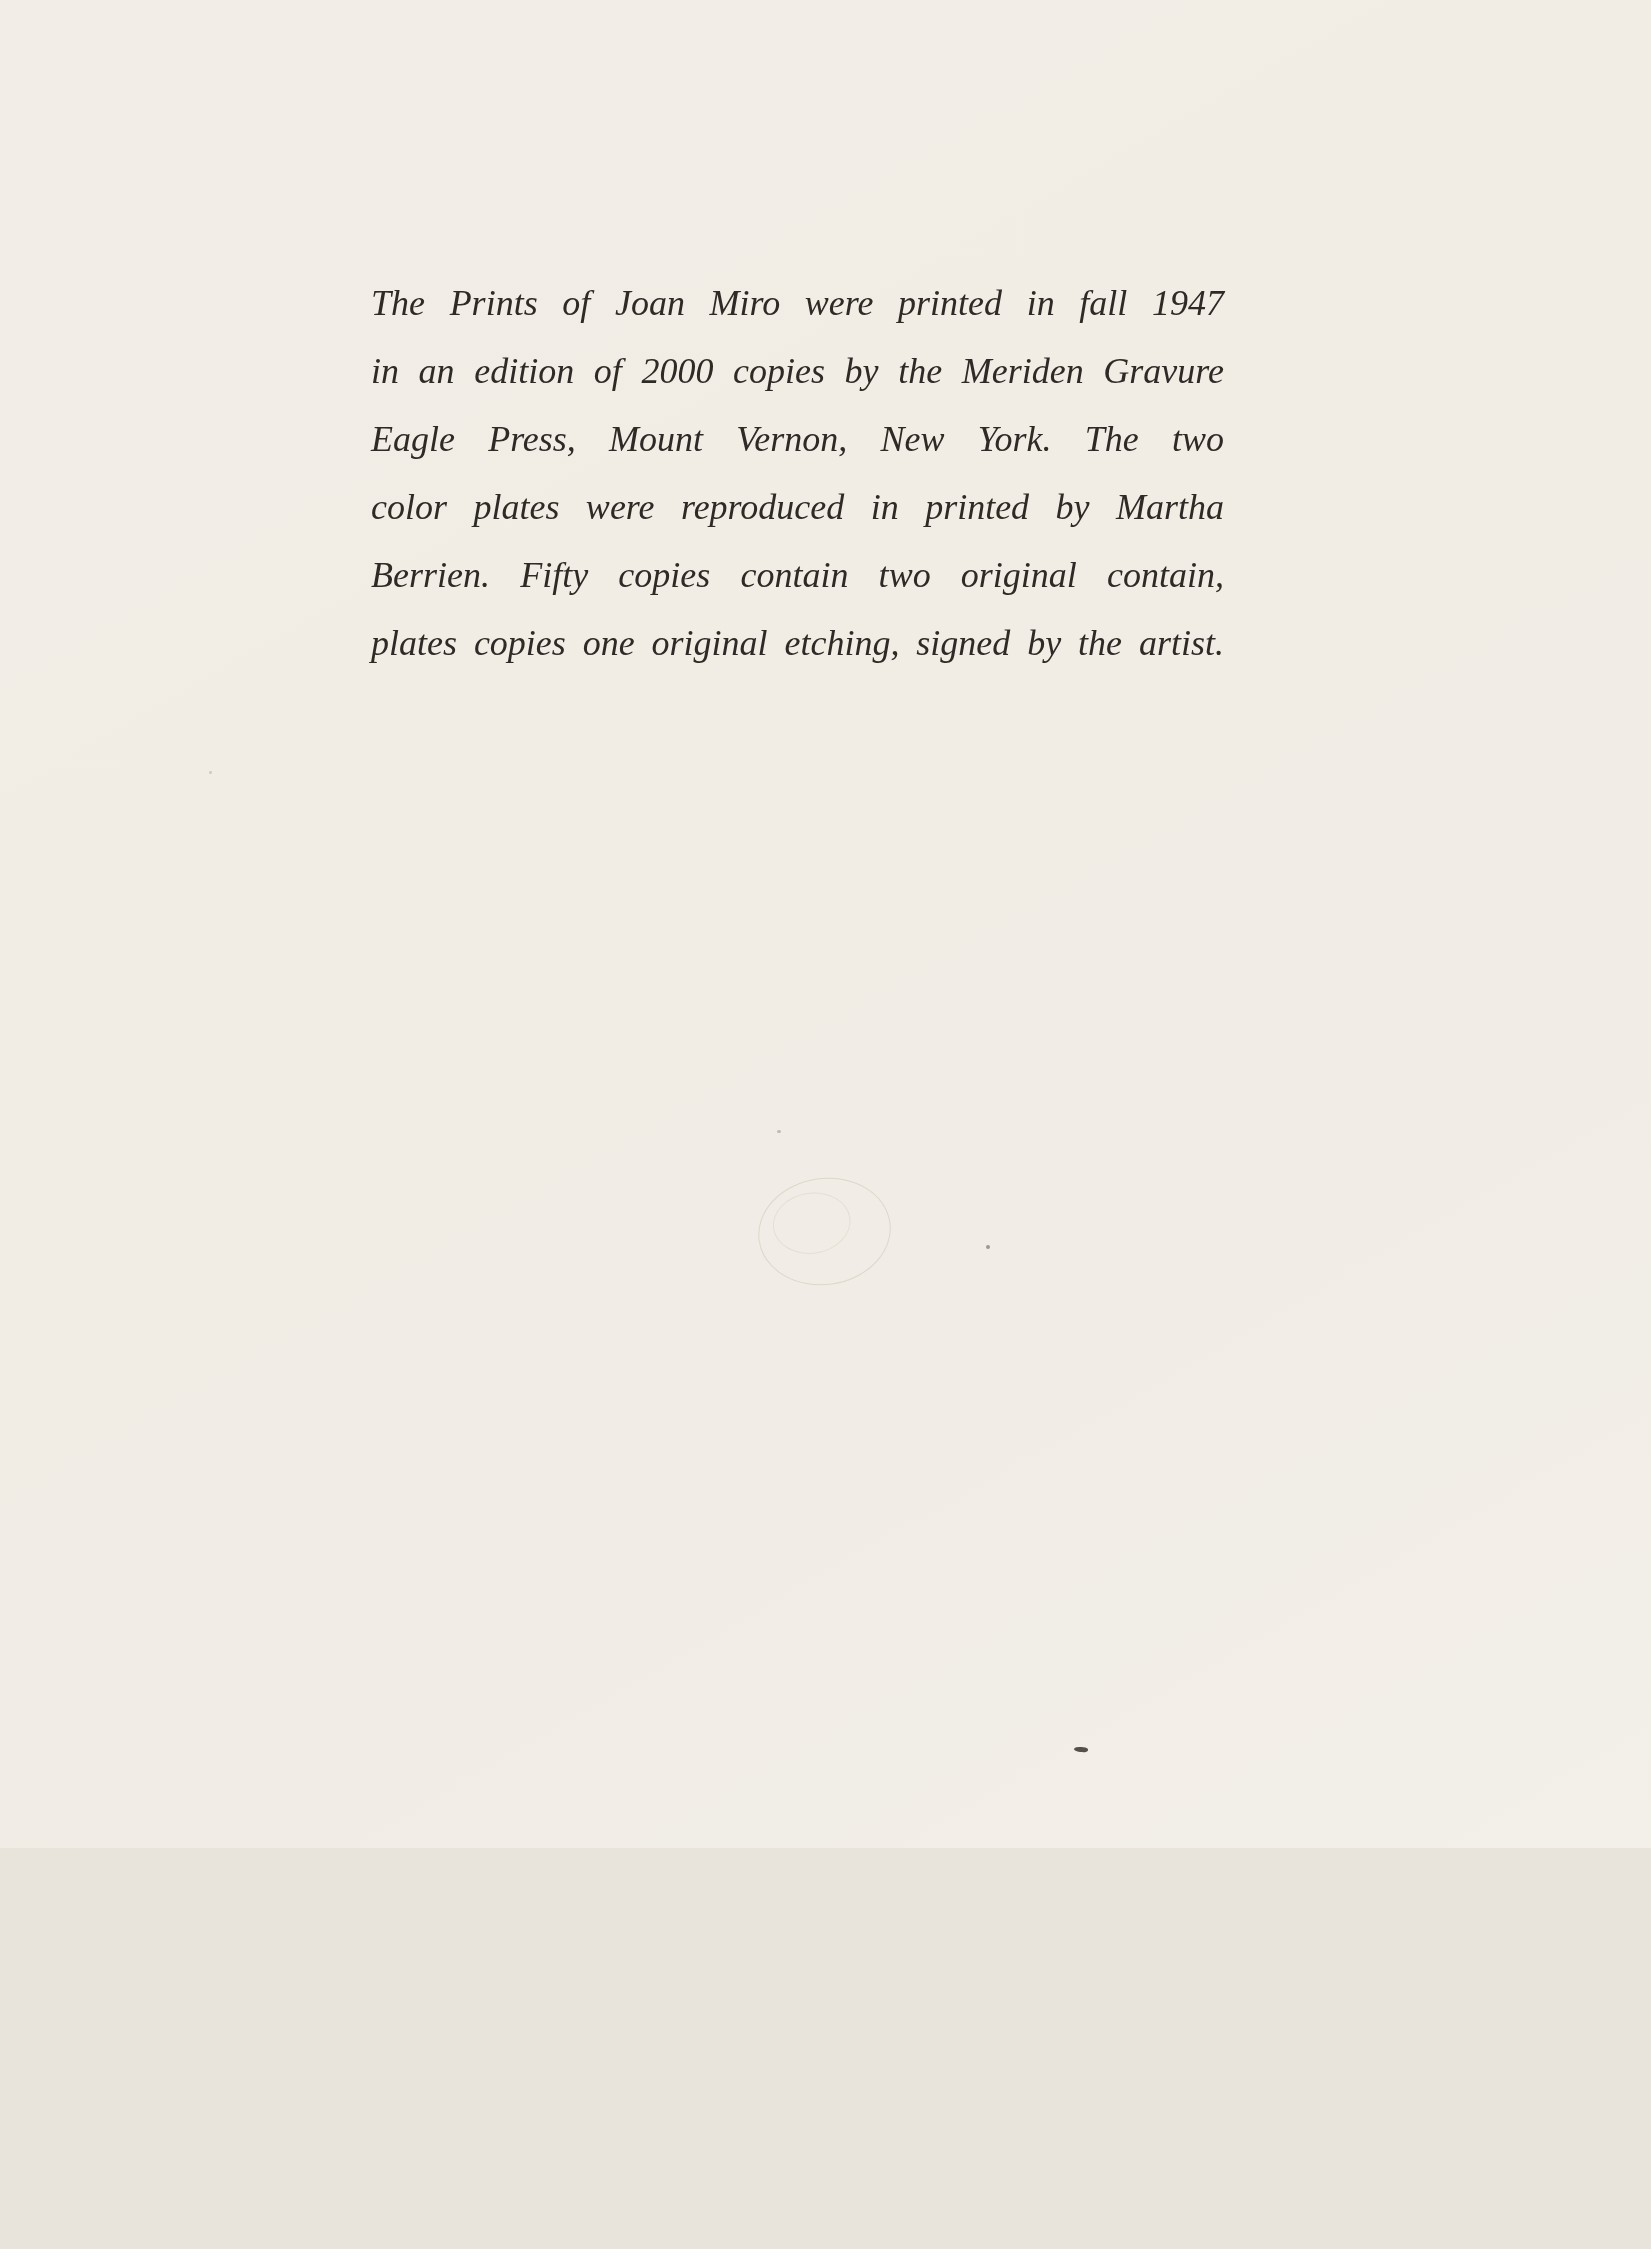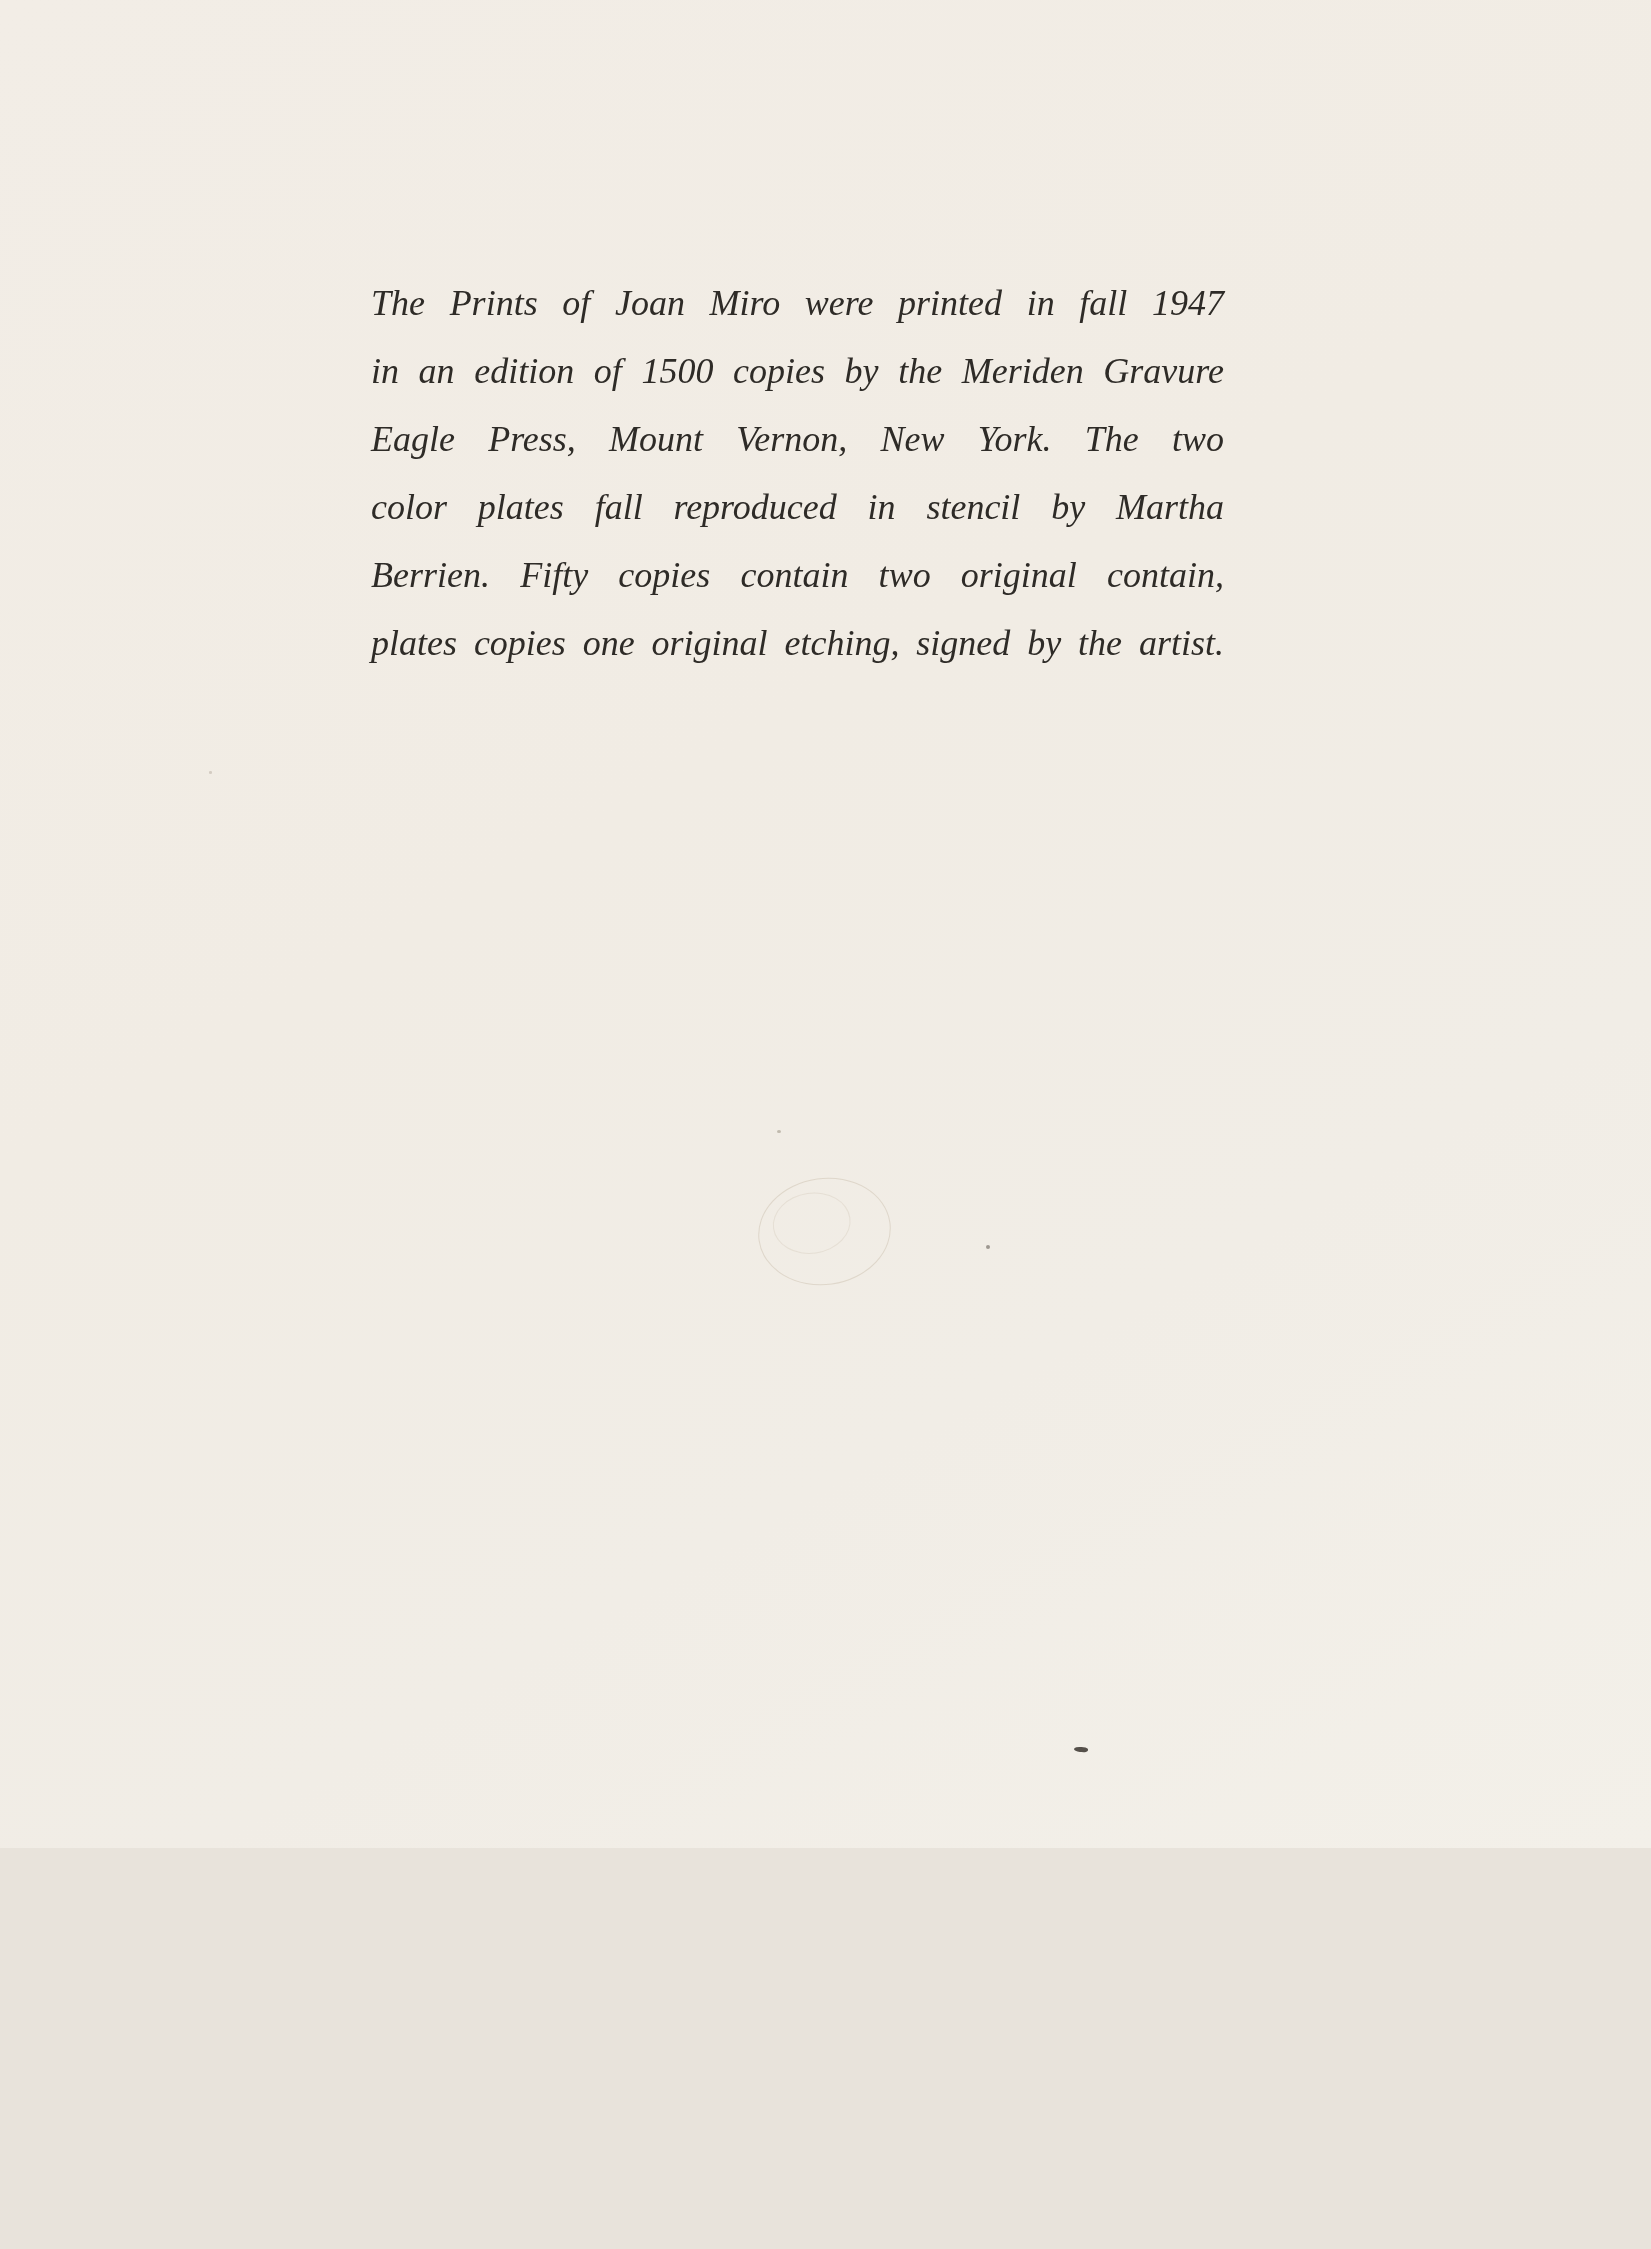--- a/index.html
+++ b/index.html
@@ -69,23 +69,23 @@
   .speck-3 { left: 1512px; top: 2020px; width: 4.2px; height: 3.4px; background: #8f8a84; opacity: .85; }
   .speck-4 { left: 209px;  top: 771px;  width: 3.4px; height: 2.5px; background: #b5ac9f; opacity: .5; }
 </style>
 </head>
 <body>
 
 <div class="page">
 
   <div class="colophon">
     <div class="c-line">The Prints of Joan Miro were printed in fall 1947</div>
-    <div class="c-line">in an edition of 1500 copies by the Meriden Gravure</div>
+    <div class="c-line">in an edition of 2000 copies by the Meriden Gravure</div>
     <div class="c-line">Eagle Press, Mount Vernon, New York. The two</div>
-    <div class="c-line">color plates fall reproduced in stencil by Martha</div>
+    <div class="c-line">color plates were reproduced in printed by Martha</div>
     <div class="c-line">Berrien. Fifty copies contain two original contain,</div>
     <div class="c-line">plates copies one original etching, signed by the artist.</div>
   </div>
 
   <div class="blind-stamp"></div>
 
   <div class="ink-smudge"></div>
   <div class="speck speck-1"></div>
   <div class="speck speck-2"></div>
   <div class="speck speck-3"></div>

